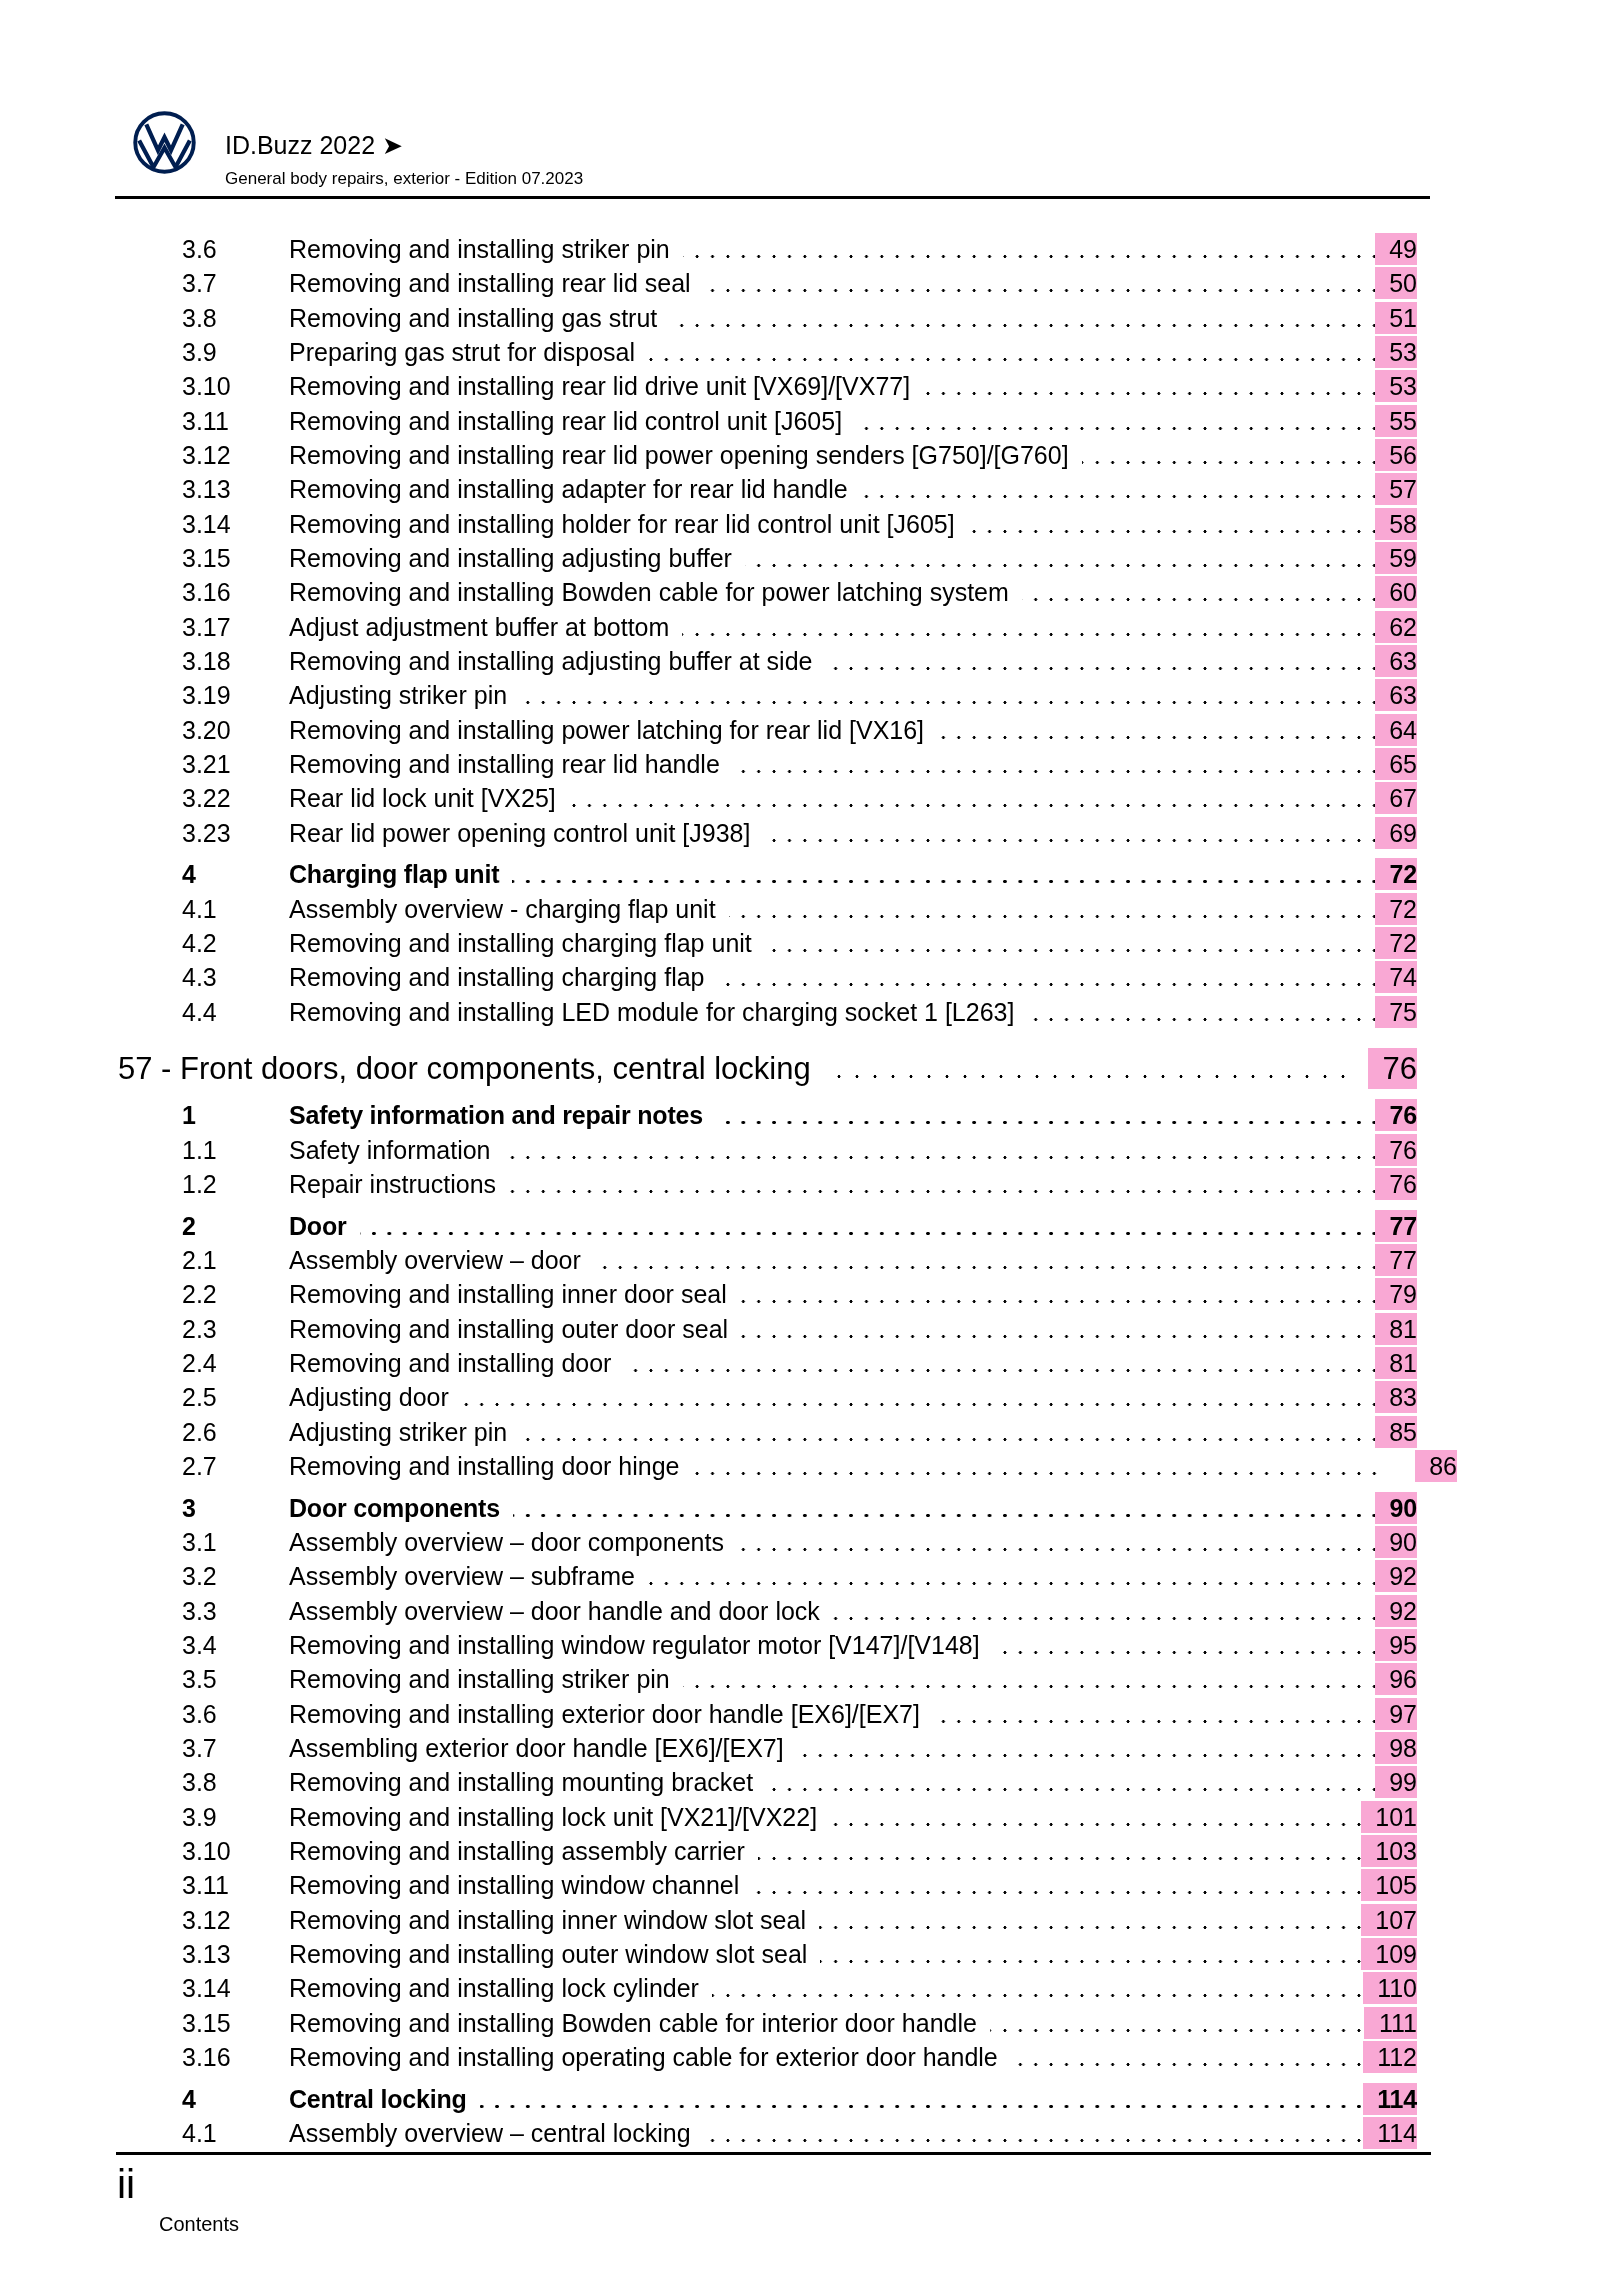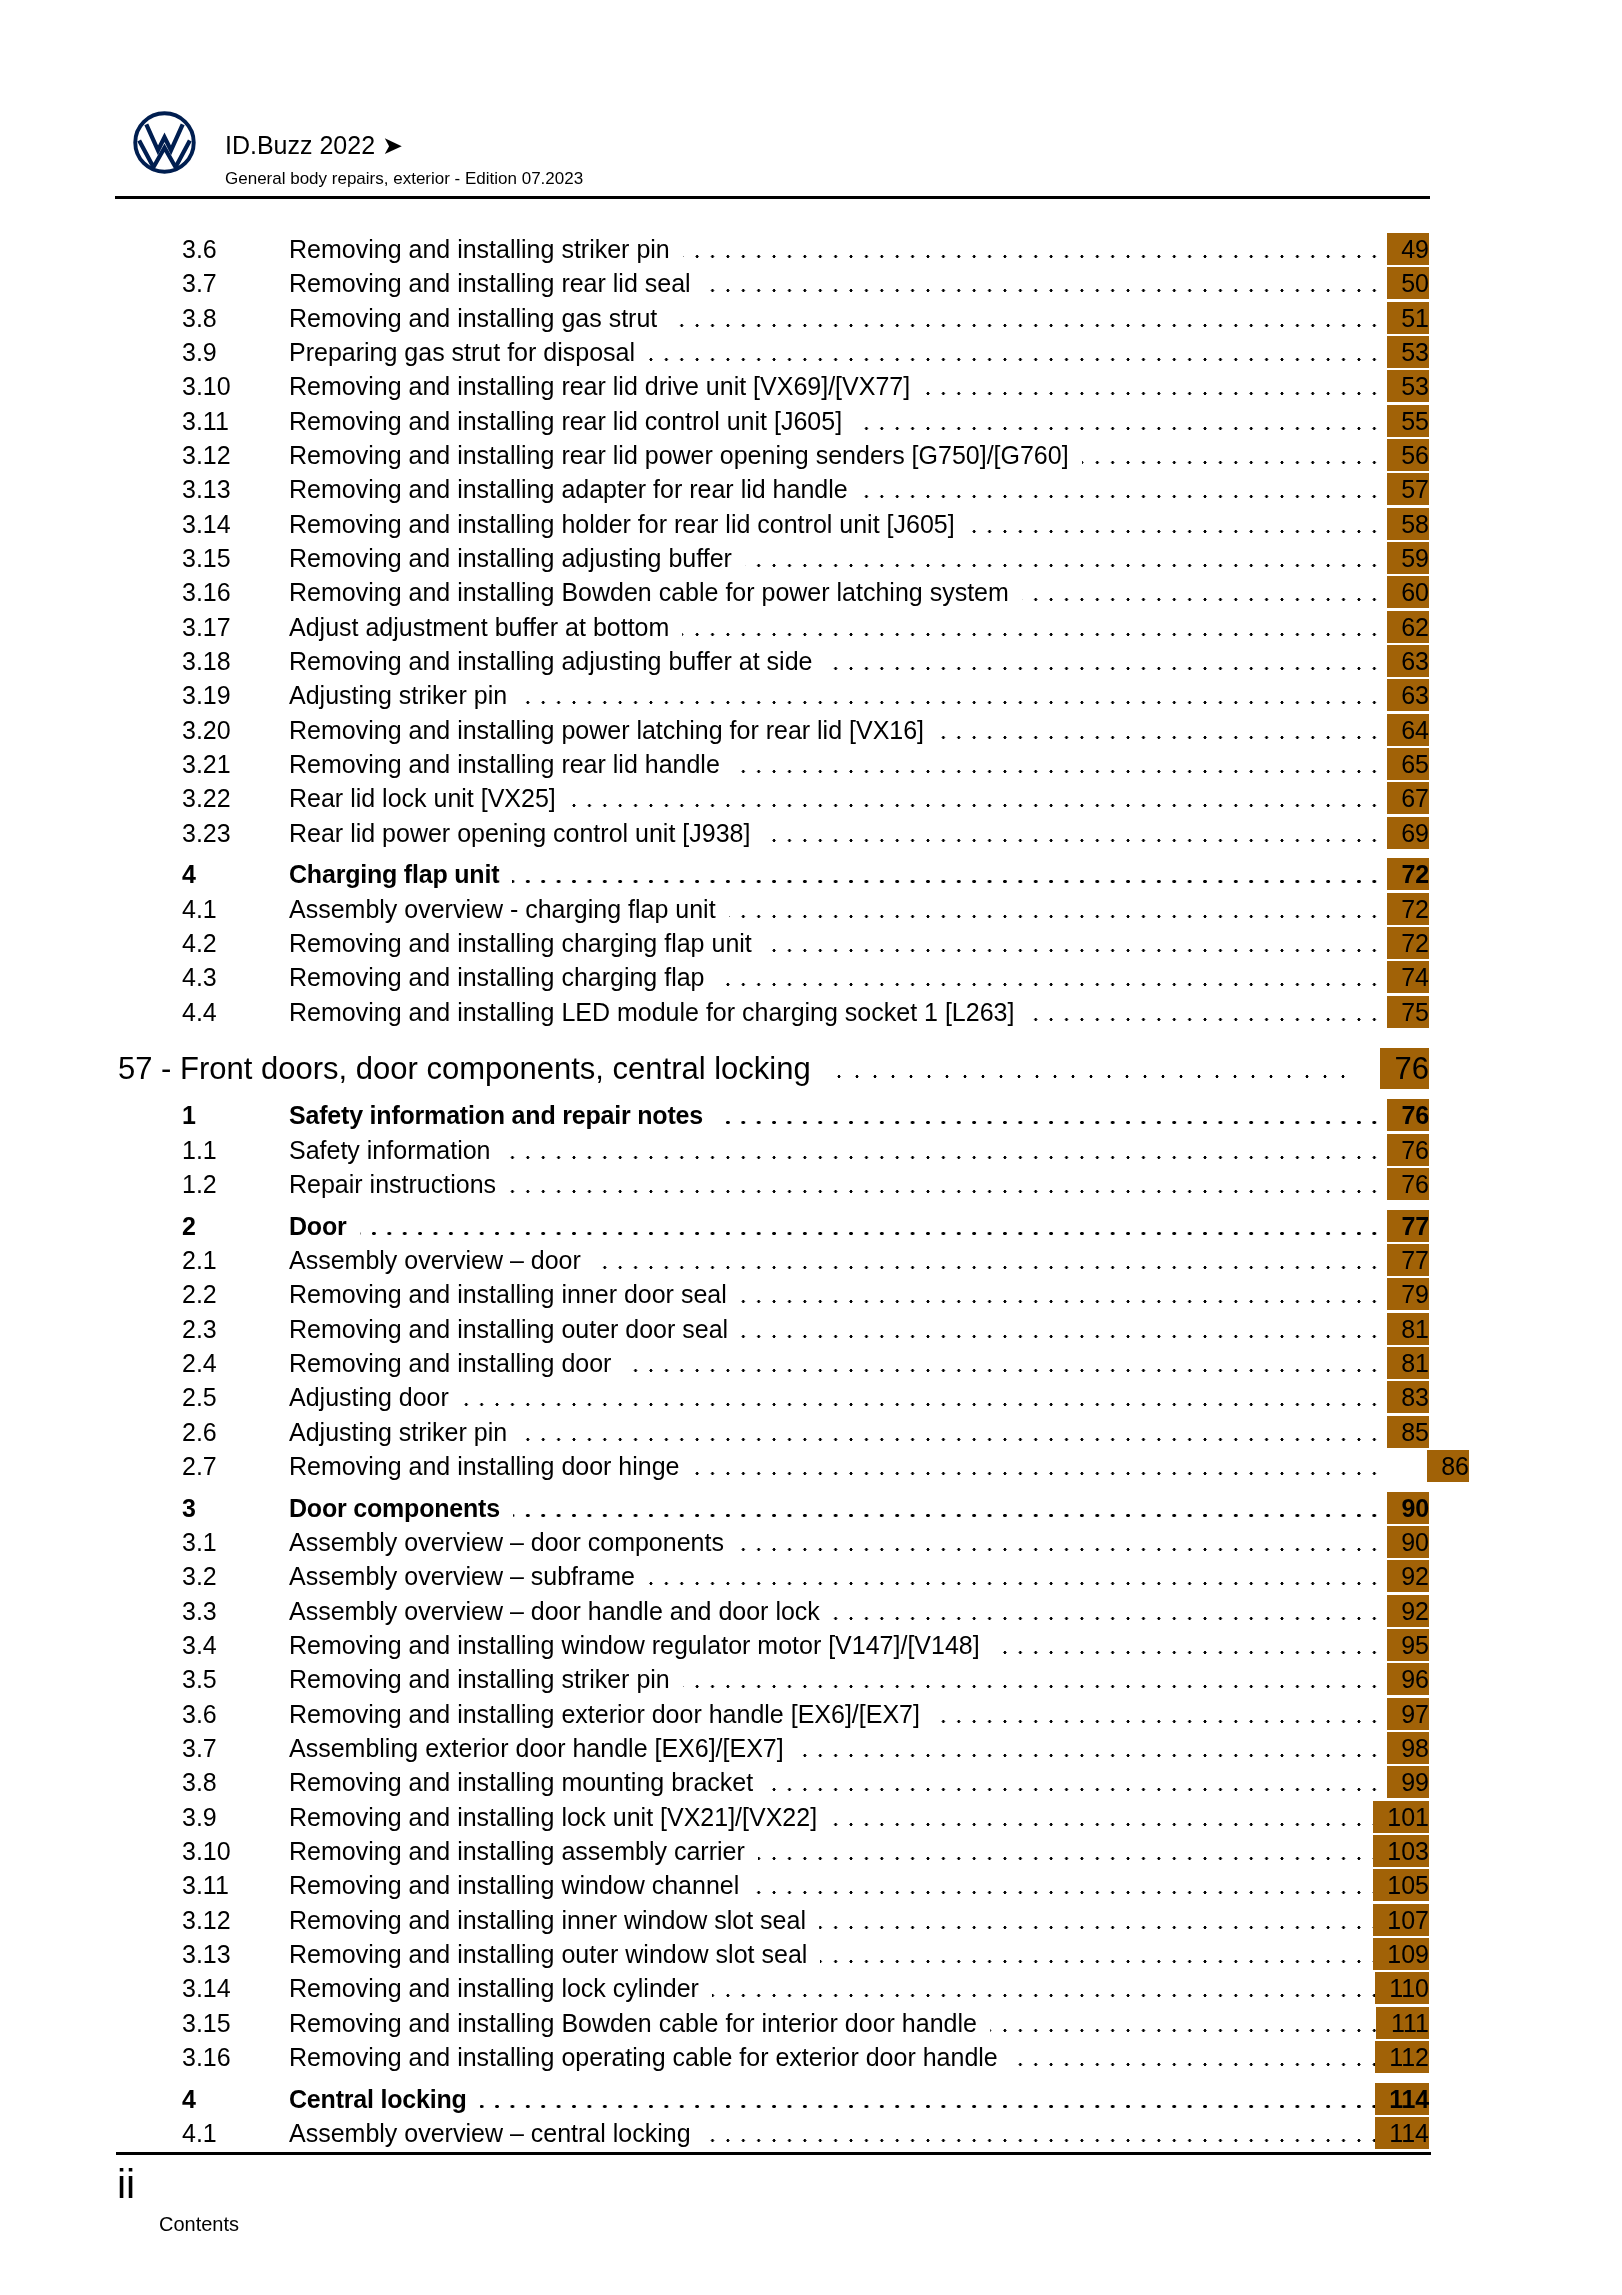--- a/index.html
+++ b/index.html
@@ -20,21 +20,21 @@
   .row { position: absolute; left: 0; width: 1623px; height: 32px; }
   .row .num { position: absolute; left: 182px; font-size: 25px; line-height: 32px; white-space: nowrap; }
   .row .title-wrap { position: absolute; left: 289px; right: 0; height: 32px; }
   .row .title { position: absolute; left: 0; font-size: 25px; line-height: 32px; white-space: nowrap; background: #fff; padding-right: 13px; }
   .row .leader {
     position: absolute; left: 0; height: 3.2px; top: 22px;
     width: 1093px;
     background-image: radial-gradient(circle, #000 1.3px, transparent 1.7px);
     background-size: 15.4px 3.2px; background-repeat: repeat-x; background-position: right center;
   }
-  .row .page-no { position: absolute; right: 194px; font-size: 25px; line-height: 32px; white-space: nowrap; background: #a16207; padding-left: 14.6px; }
+  .row .page-no { position: absolute; right: 206px; font-size: 25px; line-height: 32px; white-space: nowrap; background: #f9a8d4; padding-left: 14.6px; }
   .row.section .num, .row.section .title, .row.section .page-no { font-weight: bold; letter-spacing: -0.2px; }
   .row.section .leader { background-image: radial-gradient(circle, #000 1.6px, transparent 2px); }
 
   .row.chapter { height: 41px; }
   .row.chapter .chap-title { position: absolute; left: 118px; font-size: 31px; line-height: 41px; white-space: nowrap; background: #fff; padding-right: 14.6px; z-index: 2; }
   .row.chapter .leader { left: 118px; width: 1234px; top: 27px; background-size: 18px 3.2px; }
   .row.chapter .page-no { font-size: 31px; line-height: 41px; }
 
   
   .ftr-rule { position: absolute; left: 116px; top: 2152px; width: 1315px; height: 3.2px; background: #000; }

